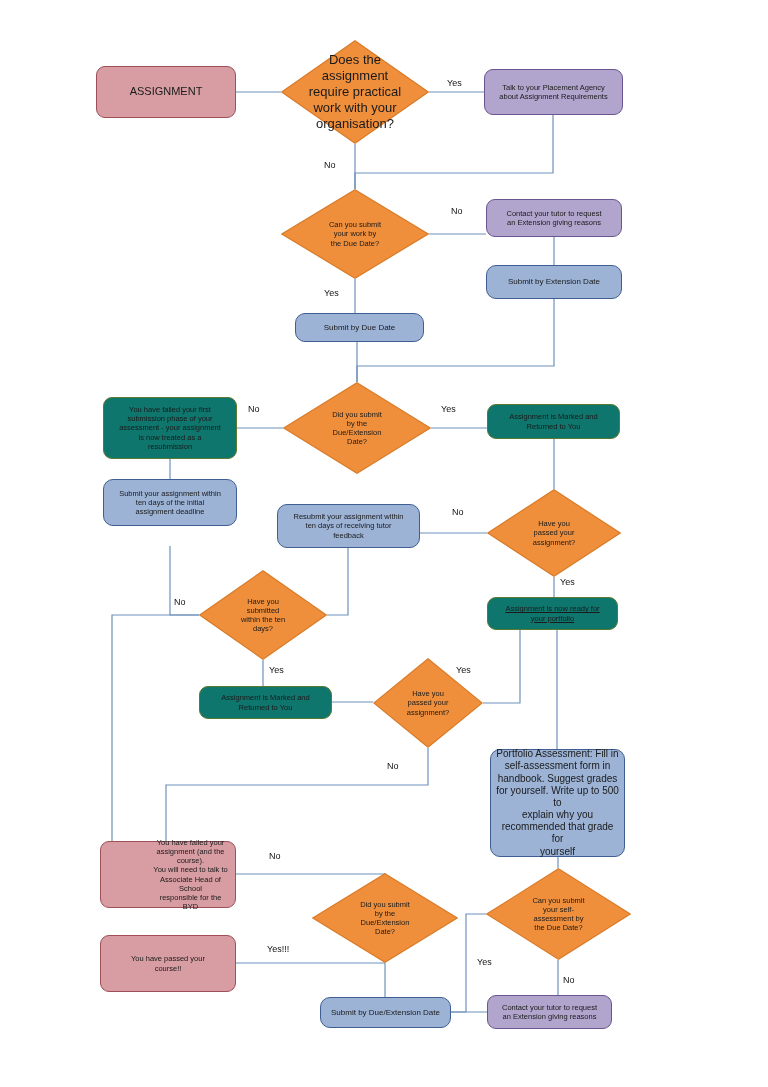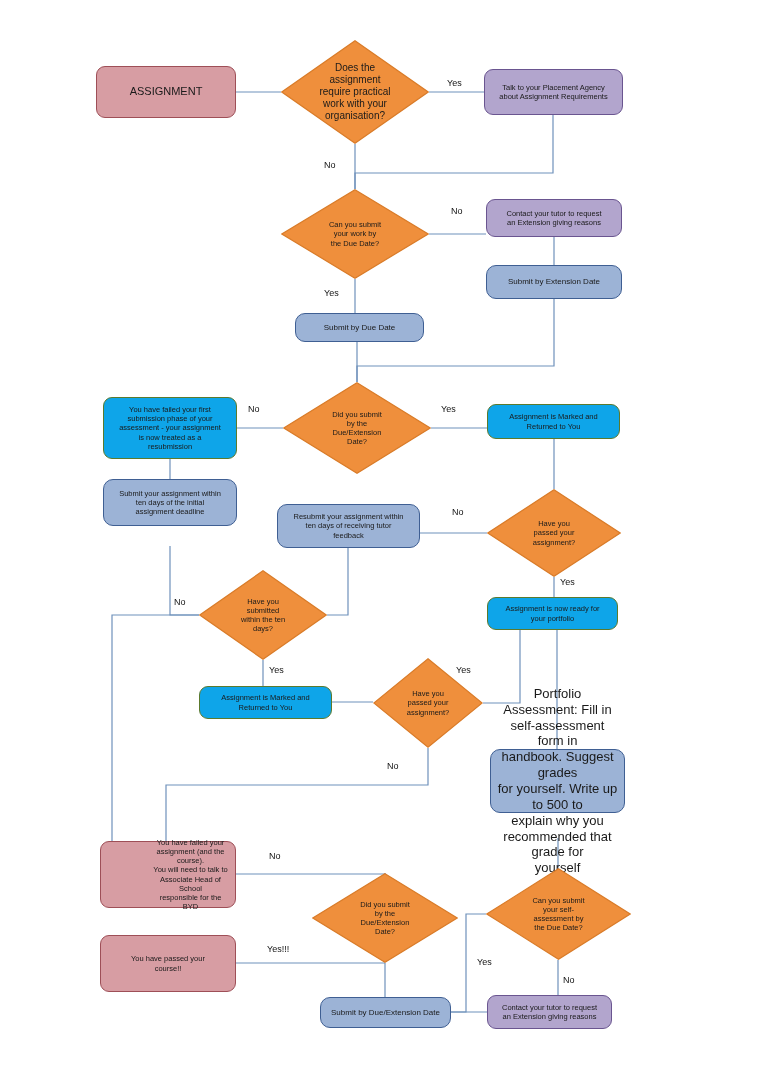--- a/index.html
+++ b/index.html
@@ -43,21 +43,21 @@
   }
   
   .box {
     border-radius: 9px;
     border-style: solid;
     border-width: 1.4px;
   }
   .box.pink   { background: #d79da3; border-color: #9e4f57; }
   .box.purple { background: #b2a5cd; border-color: #6a5590; }
   .box.blue   { background: #9cb3d6; border-color: #3f5f93; border-radius: 10px; }
-  .box.green  { background: #0ea5e9; border-color: #5c7a2d; }
+  .box.green  { background: #0f766e; border-color: #5c7a2d; }
   
   .diamond {
     background: transparent;
     border: 0;
   }
   .diamond .dshape {
     position: absolute;
     left: 0; top: 0;
     width: 100%; height: 100%;
     z-index: 0;
@@ -107,21 +107,21 @@
       <path d="M385,963 L385,997" fill="none" stroke="#6f91bb" stroke-width="1.2"></path>
       <path d="M558,838 L558,868" fill="none" stroke="#6f91bb" stroke-width="1.2"></path>
       <path d="M486,914 L466,914 L466,1012 L451,1012" fill="none" stroke="#6f91bb" stroke-width="1.2"></path>
       <path d="M558,960 L558,995" fill="none" stroke="#6f91bb" stroke-width="1.2"></path>
       <path d="M487,1012 L451,1012" fill="none" stroke="#6f91bb" stroke-width="1.2"></path>
     </svg>
   <div id="nodes-layer">
       <div class="node box pink" style="left: 96px; top: 66px; width: 140px; height: 52px; font-size: 11px;">
         <span class="nlabel">ASSIGNMENT</span>
       </div>
-      <div class="node diamond" style="left: 281px; top: 40px; width: 148px; height: 104px; font-size: 10px;">
+      <div class="node diamond" style="left: 281px; top: 40px; width: 148px; height: 104px; font-size: 13px;">
         <svg class="dshape" viewBox="0 0 148 104" preserveAspectRatio="none">
           <polygon points="74,0.8 147.2,52 74,103.2 0.8,52" fill="#ef8f3c" stroke="#d97b28" stroke-width="1.2"></polygon>
         </svg>
         <span class="nlabel">Does the
 assignment
 require practical
 work with your
 organisation?</span>
       </div>
       <div class="node box purple" style="left: 484px; top: 69px; width: 139px; height: 46px; font-size: 7.5px;">
@@ -186,37 +186,37 @@
       </div>
       <div class="node diamond" style="left: 199px; top: 570px; width: 128px; height: 90px; font-size: 7.5px;">
         <svg class="dshape" viewBox="0 0 128 90" preserveAspectRatio="none">
           <polygon points="64,0.8 127.2,45 64,89.2 0.8,45" fill="#ef8f3c" stroke="#d97b28" stroke-width="1.2"></polygon>
         </svg>
         <span class="nlabel">Have you
 submitted
 within the ten
 days?</span>
       </div>
-      <div class="node box green" style="left: 487px; top: 597px; width: 131px; height: 33px; font-size: 7.5px;">
+      <div class="node box green" style="left: 487px; top: 597px; width: 131px; height: 33px; font-size: 7.5px; text-decoration: underline;">
         <span class="nlabel">Assignment is now ready for
 your portfolio</span>
       </div>
       <div class="node box green" style="left: 199px; top: 686px; width: 133px; height: 33px; font-size: 7.5px;">
         <span class="nlabel">Assignment is Marked and
 Returned to You</span>
       </div>
       <div class="node diamond" style="left: 373px; top: 658px; width: 110px; height: 90px; font-size: 7.5px;">
         <svg class="dshape" viewBox="0 0 110 90" preserveAspectRatio="none">
           <polygon points="55,0.8 109.2,45 55,89.2 0.8,45" fill="#ef8f3c" stroke="#d97b28" stroke-width="1.2"></polygon>
         </svg>
         <span class="nlabel">Have you
 passed your
 assignment?</span>
       </div>
-      <div class="node box blue" style="left: 490px; top: 749px; width: 135px; height: 64px; font-size: 13px;">
+      <div class="node box blue" style="left: 490px; top: 749px; width: 135px; height: 108px; font-size: 10px;">
         <span class="nlabel">Portfolio Assessment: Fill in
 self-assessment form in
 handbook.  Suggest grades
 for yourself. Write up to 500 to
 explain why you
 recommended that grade for
 yourself</span>
       </div>
       <div class="node box pink" style="left: 100px; top: 841px; width: 136px; height: 67px; font-size: 7.5px; padding-left: 45px;">
         <span class="nlabel">You have failed your

